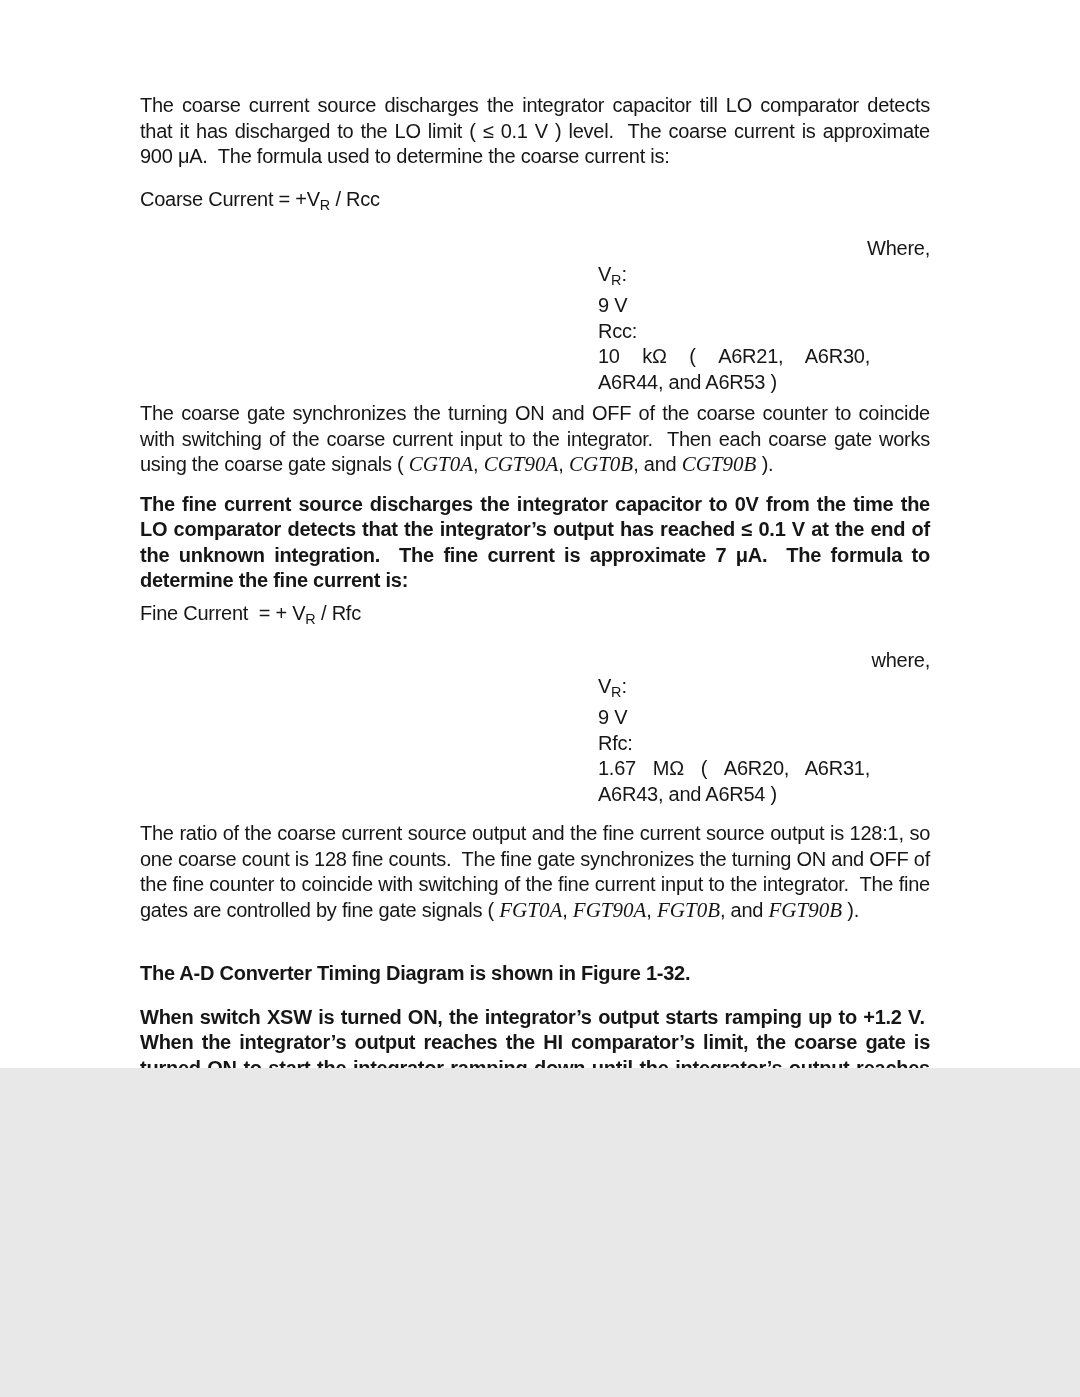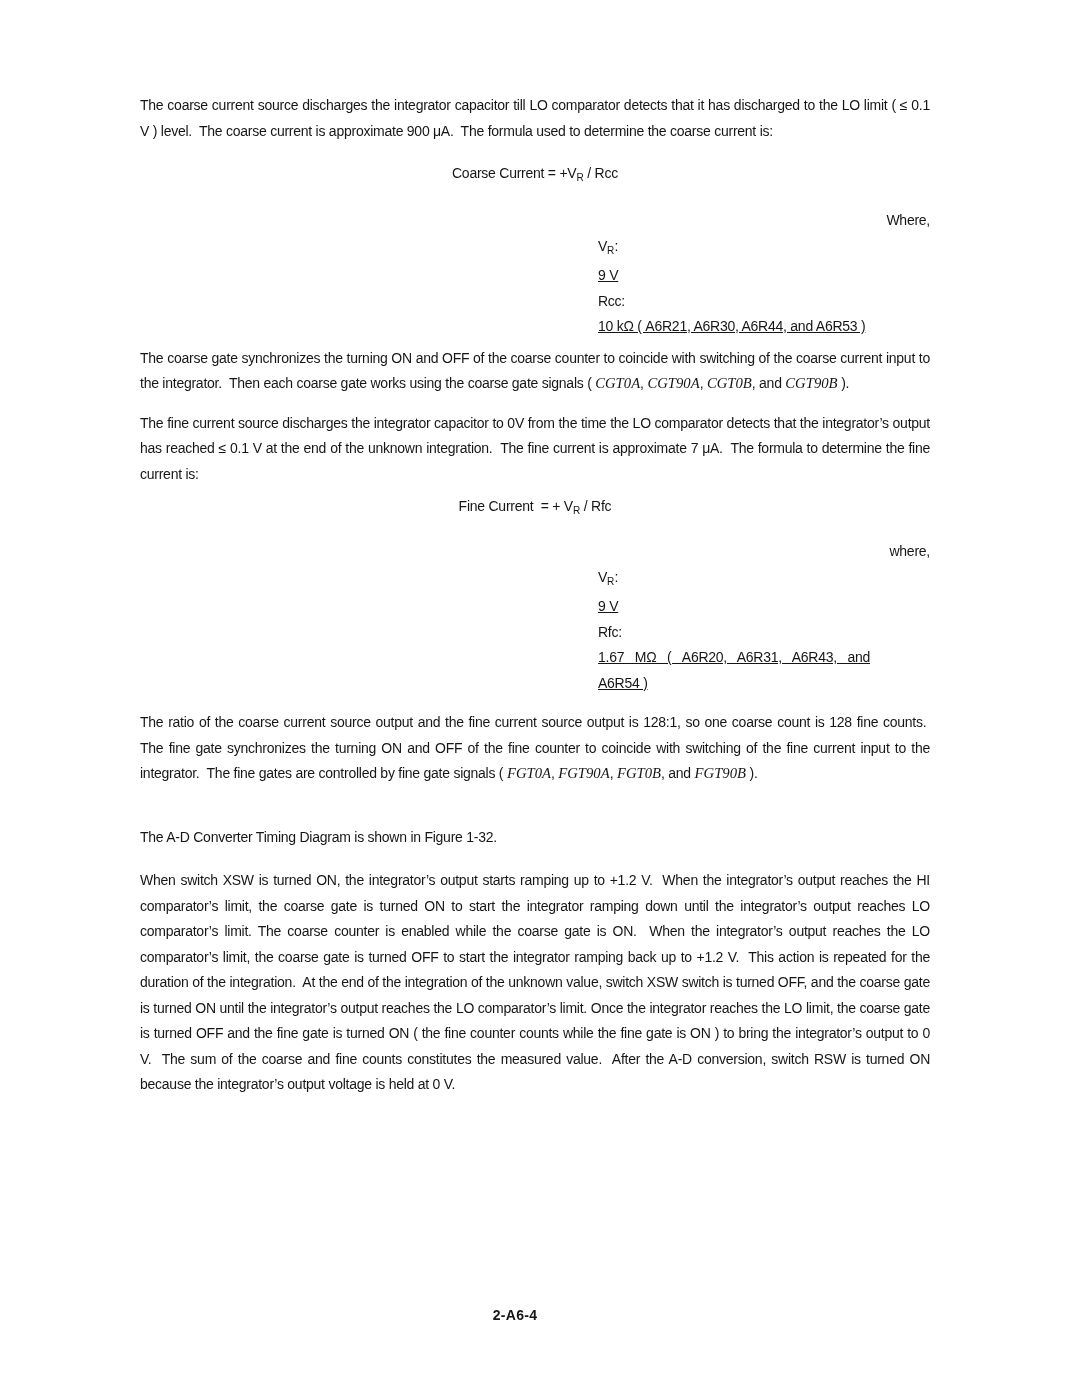--- a/index.html
+++ b/index.html
@@ -1,50 +1,50 @@
 <!DOCTYPE html>
 <html><head>
 <meta charset="utf-8">
 <style>
   html, body { margin: 0; padding: 0; background: #e8e8e8; }
   .page {
     position: relative;
     width: 1080px;
-    height: 1397px;
+    height: 1068px;
     margin: 0 auto;
     background: #ffffff;
     color: #161616;
     font-family: "Liberation Sans", sans-serif;
-    font-size: 14px;
+    font-size: 20px;
     line-height: 25.5px;
     letter-spacing: -0.25px;
     overflow: hidden;
   }
   .content {
     position: absolute;
     left: 140px;
     top: 93px;
     width: 790px;
   }
   .para {
     text-align: justify;
     margin: 0;
   }
-  .para + .para { margin-top: 16px; }
+  .para + .para { margin-top: 16px; font-weight: bold; }
   .formula {
-    text-align: center;
+    text-align: left;
     margin-top: 17px;
     white-space: nowrap;
   }
   .where-block { margin-top: 18px; }
   .where-label { margin-left: 420px; text-align: right; }
   .where-rows { margin-left: 458px; }
   .where-row { display: flex; align-items: flex-start; flex-direction: column; }
   .where-row .term { width: 62px; flex: none; }
-  .where-row .value { width: 272px; text-align: justify; text-decoration: underline; }
+  .where-row .value { width: 272px; text-align: justify; }
   .sub {
     font-size: 0.72em;
     vertical-align: -0.28em;
     letter-spacing: 0;
   }
   .sig {
     font-family: "Liberation Serif", serif;
     font-style: italic;
     font-size: 1.05em;
     letter-spacing: 0;

